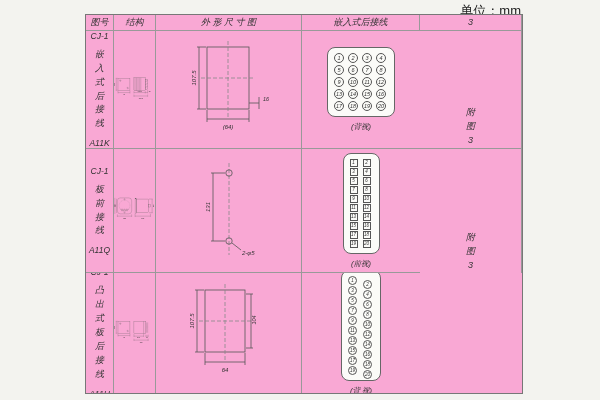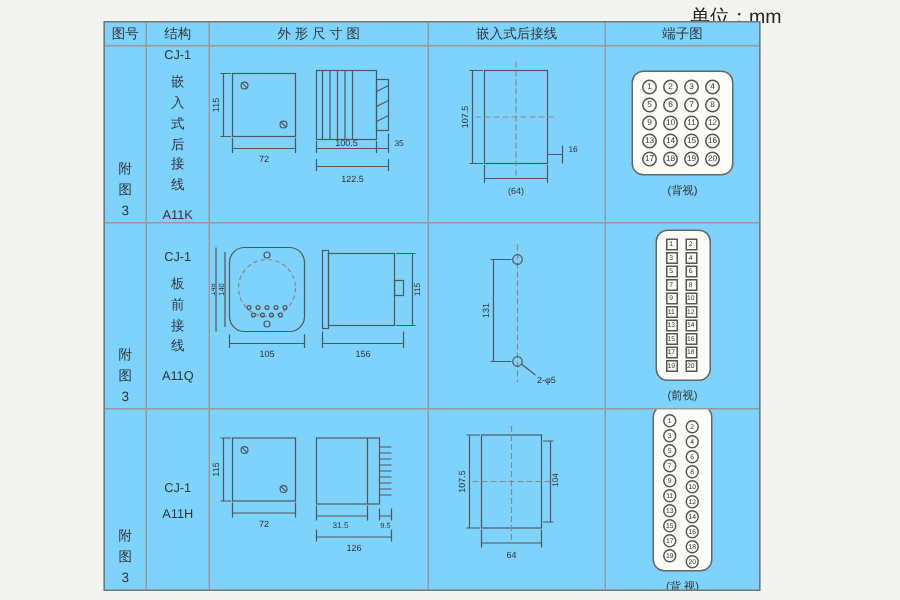--- a/index.html
+++ b/index.html
@@ -3,25 +3,25 @@
 <meta charset="utf-8">
 <style>
   html,body{margin:0;padding:0;}
   body{
     width:600px;height:400px;position:relative;overflow:hidden;
     background:#f3f3ef;color:#333;
     font-family:"Liberation Sans","DejaVu Sans",sans-serif;
   }
   .unit-label{position:absolute;top:2px;right:79px;font-size:13px;color:#222;}
   .doc-table{
-    position:absolute;left:69px;top:14px;width:436px;height:378px;
+    position:absolute;left:85px;top:14px;width:436px;height:378px;
     display:grid;
     grid-template-columns:28px 42px 146px 118px 1fr;
     grid-template-rows:16px 118px 124px auto;
-    border:1px solid #777;background:#7dd3fc;
+    border:1px solid #777;background:#f9a8d4;font-style:italic;
   }
   .c{border-right:1px solid #999;border-bottom:1px solid #999;box-sizing:border-box;overflow:hidden;position:relative;}
   .col-last{border-right:none;}
   .row-last{border-bottom:none;}
   .hc{display:flex;align-items:center;justify-content:center;font-size:9px;white-space:nowrap;}
   .fig-cell{display:flex;align-items:flex-end;justify-content:center;font-size:9px;}
   .vert-text{width:1.1em;text-align:center;line-height:1.55;word-break:break-all;}
   .struct-cell{display:flex;flex-direction:column;align-items:center;justify-content:center;gap:7px;font-size:9px;}
   .struct-model,.struct-code{font-size:8.5px;}
   .draw-cell{display:flex;align-items:center;justify-content:center;}
@@ -42,21 +42,20 @@
 <body>
 
 <div class="unit-label">单位：mm</div>
 
 <div class="doc-table">
 
   <div class="c hc">图号</div>
   <div class="c hc">结构</div>
   <div class="c hc">外 形 尺 寸 图</div>
   <div class="c hc">嵌入式后接线</div>
-  <div class="c hc col-last">端子图</div>
 
   <div class="c fig-cell">
     <div class="vert-text">附图3</div>
   </div>
 
   <div class="c struct-cell">
     <div class="struct-model">CJ-1</div>
     <div class="vert-text">嵌入式后接线</div>
     <div class="struct-code">A11K</div>
   </div>
@@ -239,20 +238,21 @@
       </div>
     <div class="term-caption">(前视)</div>
   </div>
 
   <div class="c row-last fig-cell">
     <div class="vert-text">附图3</div>
   </div>
 
   <div class="c row-last struct-cell">
     <div class="struct-model">CJ-1</div>
+    <div class="vert-text">凸出式板后接线</div>
     <div class="struct-code">A11H</div>
   </div>
 
   <div class="c row-last draw-cell">
     <svg width="144" height="118" viewBox="0 0 144 118">
       <g stroke="#555" fill="none" stroke-width="0.8">
         <rect x="14" y="18" width="42" height="42"></rect>
         <circle cx="22" cy="26" r="2.3"></circle>
           <line x1="20.4" y1="24.4" x2="23.6" y2="27.6"></line>
         <circle cx="48" cy="52" r="2.3"></circle>

